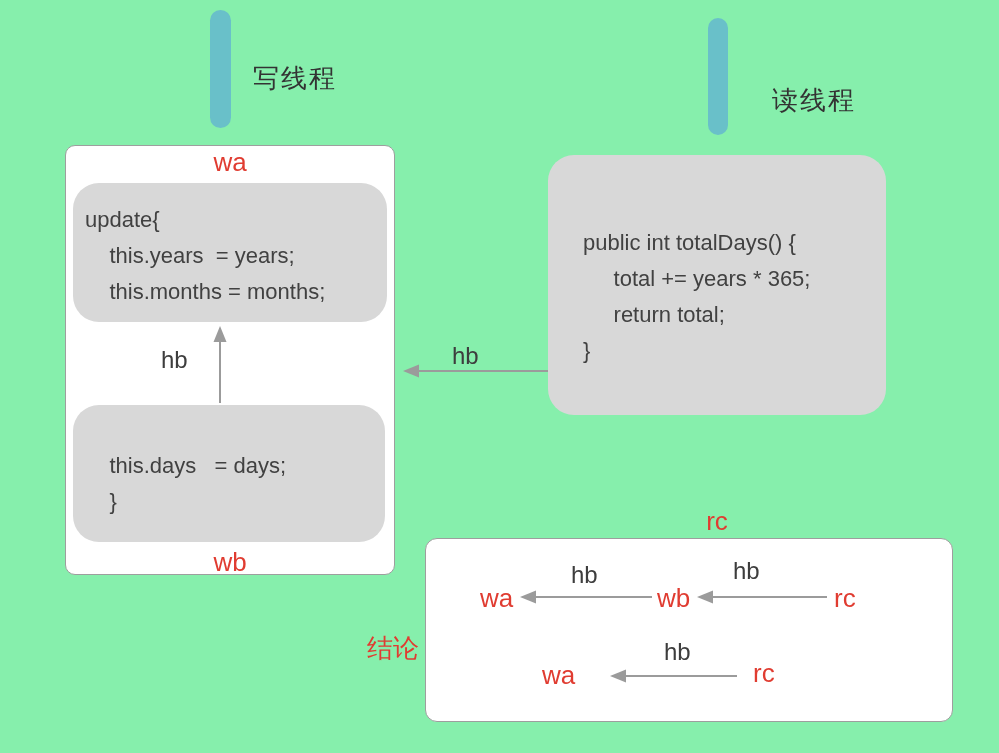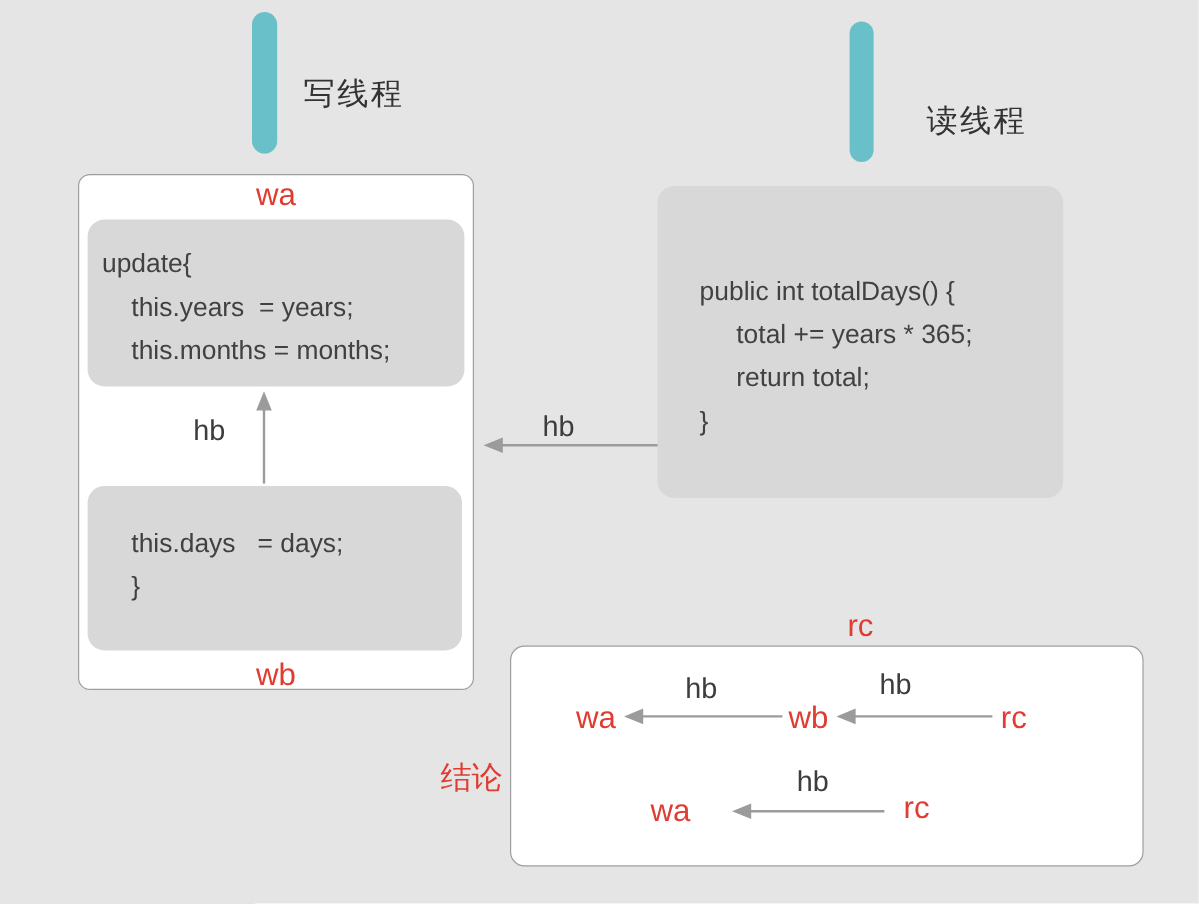--- a/index.html
+++ b/index.html
@@ -5,21 +5,21 @@
   html, body {
     margin: 0;
     padding: 0;
     background: #ffffff;
     font-family: "Liberation Sans", "DejaVu Sans", sans-serif;
   }
   .canvas {
     position: relative;
     width: 999px;
     height: 753px;
-    background: #e5e5e5;
+    background: #86efac;
     overflow: hidden;
   }
 
   .thread-bar {
     position: absolute;
     width: 21px;
     background: #69c0c9;
     border-radius: 11px;
   }
   .thread-label {
@@ -33,21 +33,21 @@
   .outer-box {
     position: absolute;
     background: #ffffff;
     border: 1px solid #9e9e9e;
     border-radius: 10px;
     box-sizing: border-box;
   }
   .code-box {
     position: absolute;
     background: #d8d8d8;
-    border-radius: 14px;
+    border-radius: 26px;
     box-sizing: border-box;
     color: #414141;
   }
   .code-line {
     white-space: pre;
     font-size: 22px;
     line-height: 36px;
     color: #414141;
   }
 
@@ -89,21 +89,21 @@
   <div class="red-tag center-tag" style="left:65px; top:147px; width:330px;">wa</div>
 
   <div class="code-box" style="left:73px; top:183px; width:314px; height:139px; padding:19px 0 0 12px;">
     <div class="code-line">update{</div>
     <div class="code-line">    this.years  = years;</div>
     <div class="code-line">    this.months = months;</div>
   </div>
 
   <div class="hb-label" style="left:161px; top:346px;">hb</div>
 
-  <div class="code-box" style="left:73px; top:405px; width:312px; height:137px; padding:30px 0 0 12px;">
+  <div class="code-box" style="left:73px; top:405px; width:312px; height:137px; padding:43px 0 0 12px;">
     <div class="code-line">    this.days   = days;</div>
     <div class="code-line">    }</div>
   </div>
 
   <div class="red-tag center-tag" style="left:65px; top:547px; width:330px;">wb</div>
 
   <div class="hb-label" style="left:452px; top:342px;">hb</div>
 
   <div class="code-box" style="left:548px; top:155px; width:338px; height:260px; padding:70px 0 0 35px;">
     <div class="code-line">public int totalDays() {</div>

